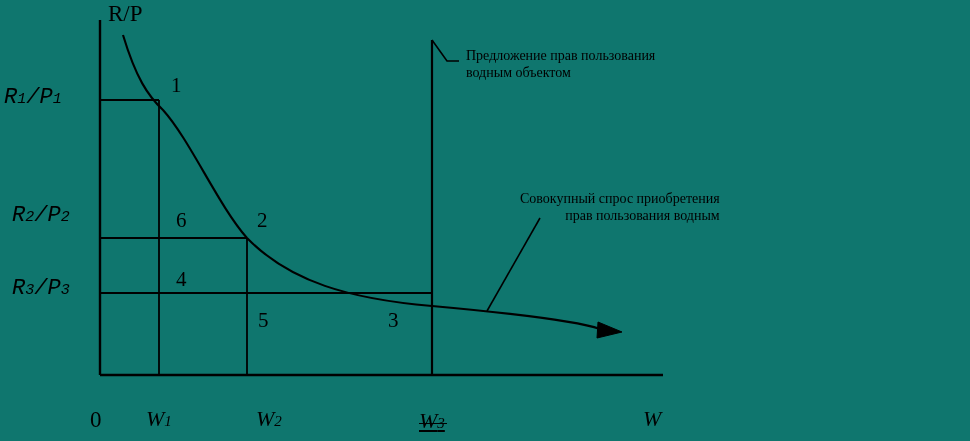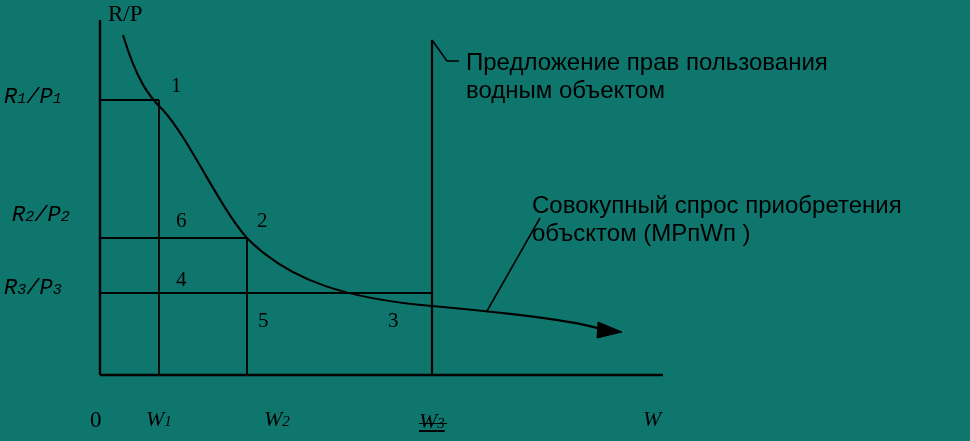--- a/index.html
+++ b/index.html
@@ -50,22 +50,22 @@
     font-size: 15px;
     font-style: italic;
   }
   .region-num {
     font-size: 21px;
   }
   .origin {
     font-size: 23px;
   }
   .callout {
-    font-size: 24px;
-    font-family: Liberation Sans, sans-serif;
+    font-size: 14px;
+    font-family: Liberation Serif, serif;
   }
   .ovl {
     position: absolute;
     display: inline-block;
     border-top: 1.6px solid #000;
     height: 0;
   }
 </style>
 </head>
 <body>
@@ -102,47 +102,47 @@
   <div class="lbl origin" style="left:90px; top:406px;">0</div>
 
   <div class="lbl ylab" style="left:4px; top:85px;">
     <span>R</span><span class="sub">1</span>/<span>P</span><span class="sub">1</span>
   </div>
 
   <div class="lbl ylab" style="left:12px; top:203px;">
     <span>R</span><span class="sub">2</span>/<span>P</span><span class="sub">2</span>
   </div>
 
-  <div class="lbl ylab" style="left:4px; top:276px;">
+  <div class="lbl ylab" style="left:12px; top:276px;">
     <span>R</span><span class="sub">3</span>/<span>P</span><span class="sub">3</span>
   </div>
 
   <div class="lbl tick-label" style="left:146px; top:406px;text-align:right;">
     <span>W</span><span class="sub">1</span>
   </div>
 
-  <div class="lbl tick-label" style="left:264px; top:406px;">
+  <div class="lbl tick-label" style="left:256px; top:406px;">
     <span>W</span><span class="sub">2</span>
   </div>
 
   <div class="lbl tick-label" style="left:419px; top:406px;">
     <span class="ovl" style="width:28px; position:relative; top:-2px;"></span><br>
     <span style="position:relative; top:-24px;text-decoration:underline;"><span>W</span><span class="sub">3</span></span>
   </div>
 
   <div class="lbl region-num" style="left:171px; top:73px;">1</div>
   <div class="lbl region-num" style="left:176px; top:208px;">6</div>
   <div class="lbl region-num" style="left:257px; top:208px;">2</div>
   <div class="lbl region-num" style="left:176px; top:267px;">4</div>
   <div class="lbl region-num" style="left:258px; top:308px;">5</div>
   <div class="lbl region-num" style="left:388px; top:308px;">3</div>
 
   <div class="lbl callout" style="left:466px; top:48px;">
     <div>Предложение прав пользования</div>
     <div>водным объектом</div>
   </div>
 
-  <div class="lbl callout" style="left:532px; top:191px;">
+  <div class="lbl callout" style="left:520px; top:191px;text-align:right;">
     <div>Совокупный спрос приобретения</div>
-    <div>объсктом (MPпWп )</div>
+    <div>прав пользования водным</div>
   </div>
 
 </div>
 
 </body></html>

